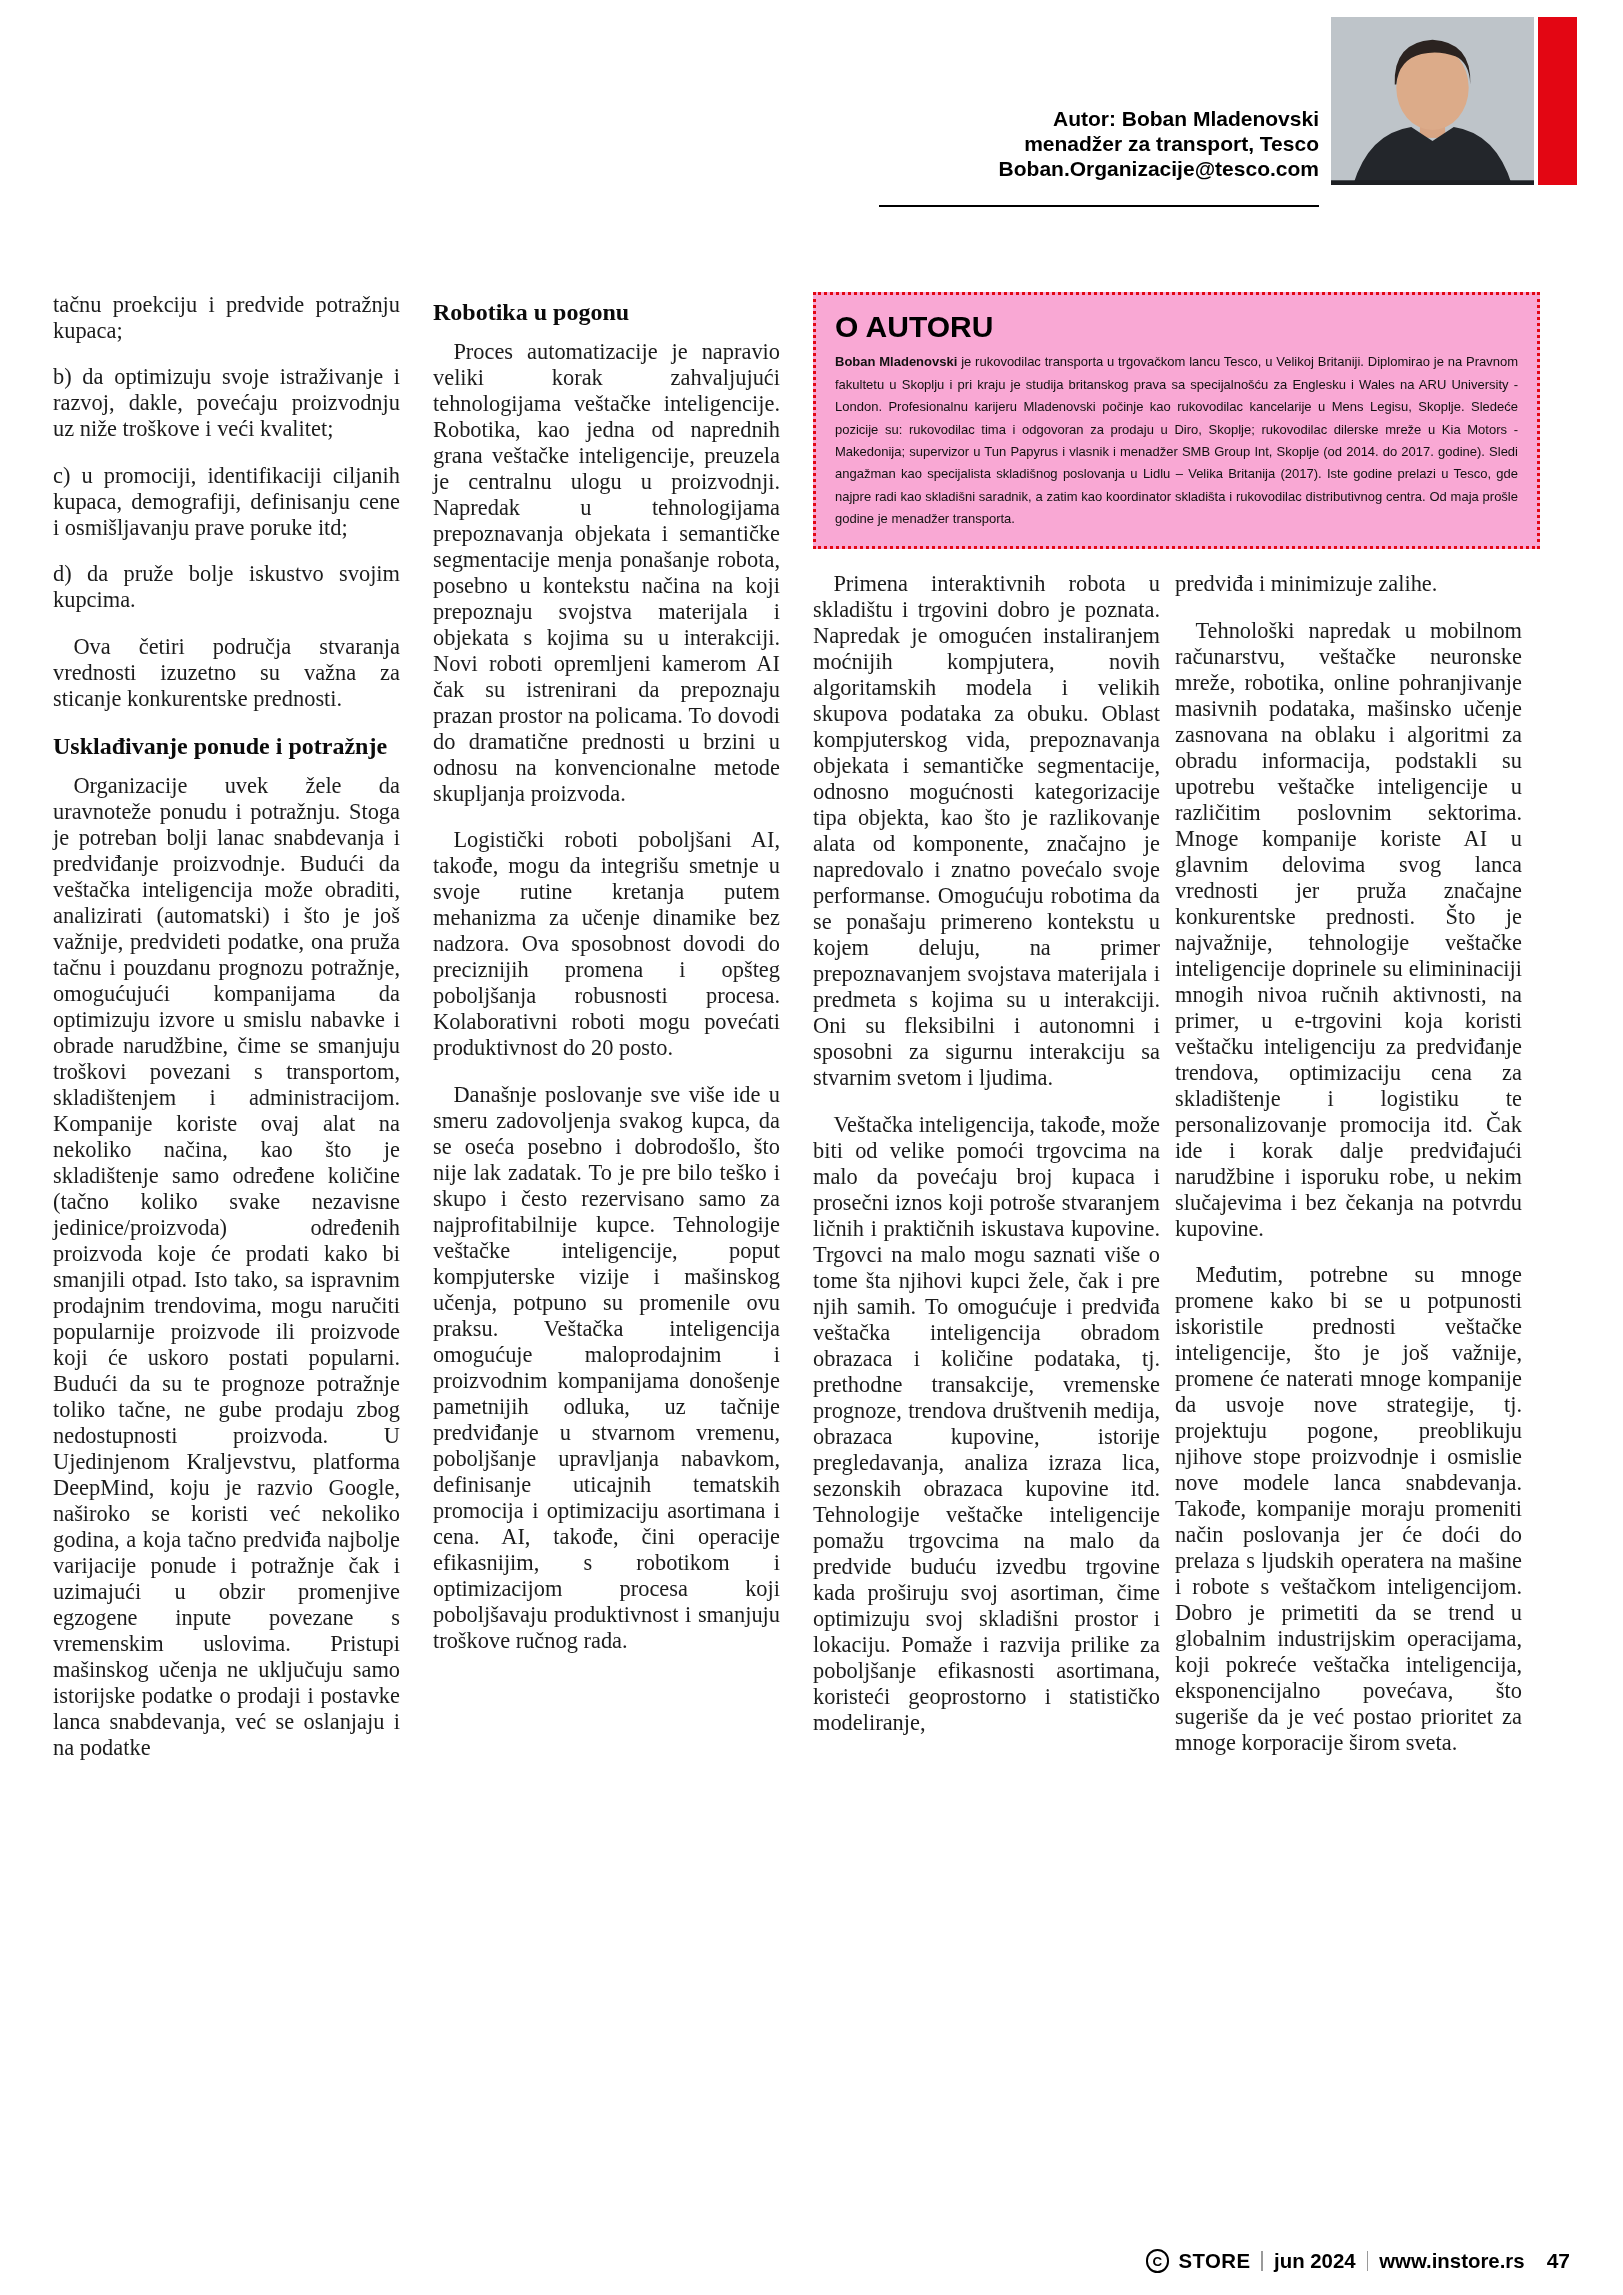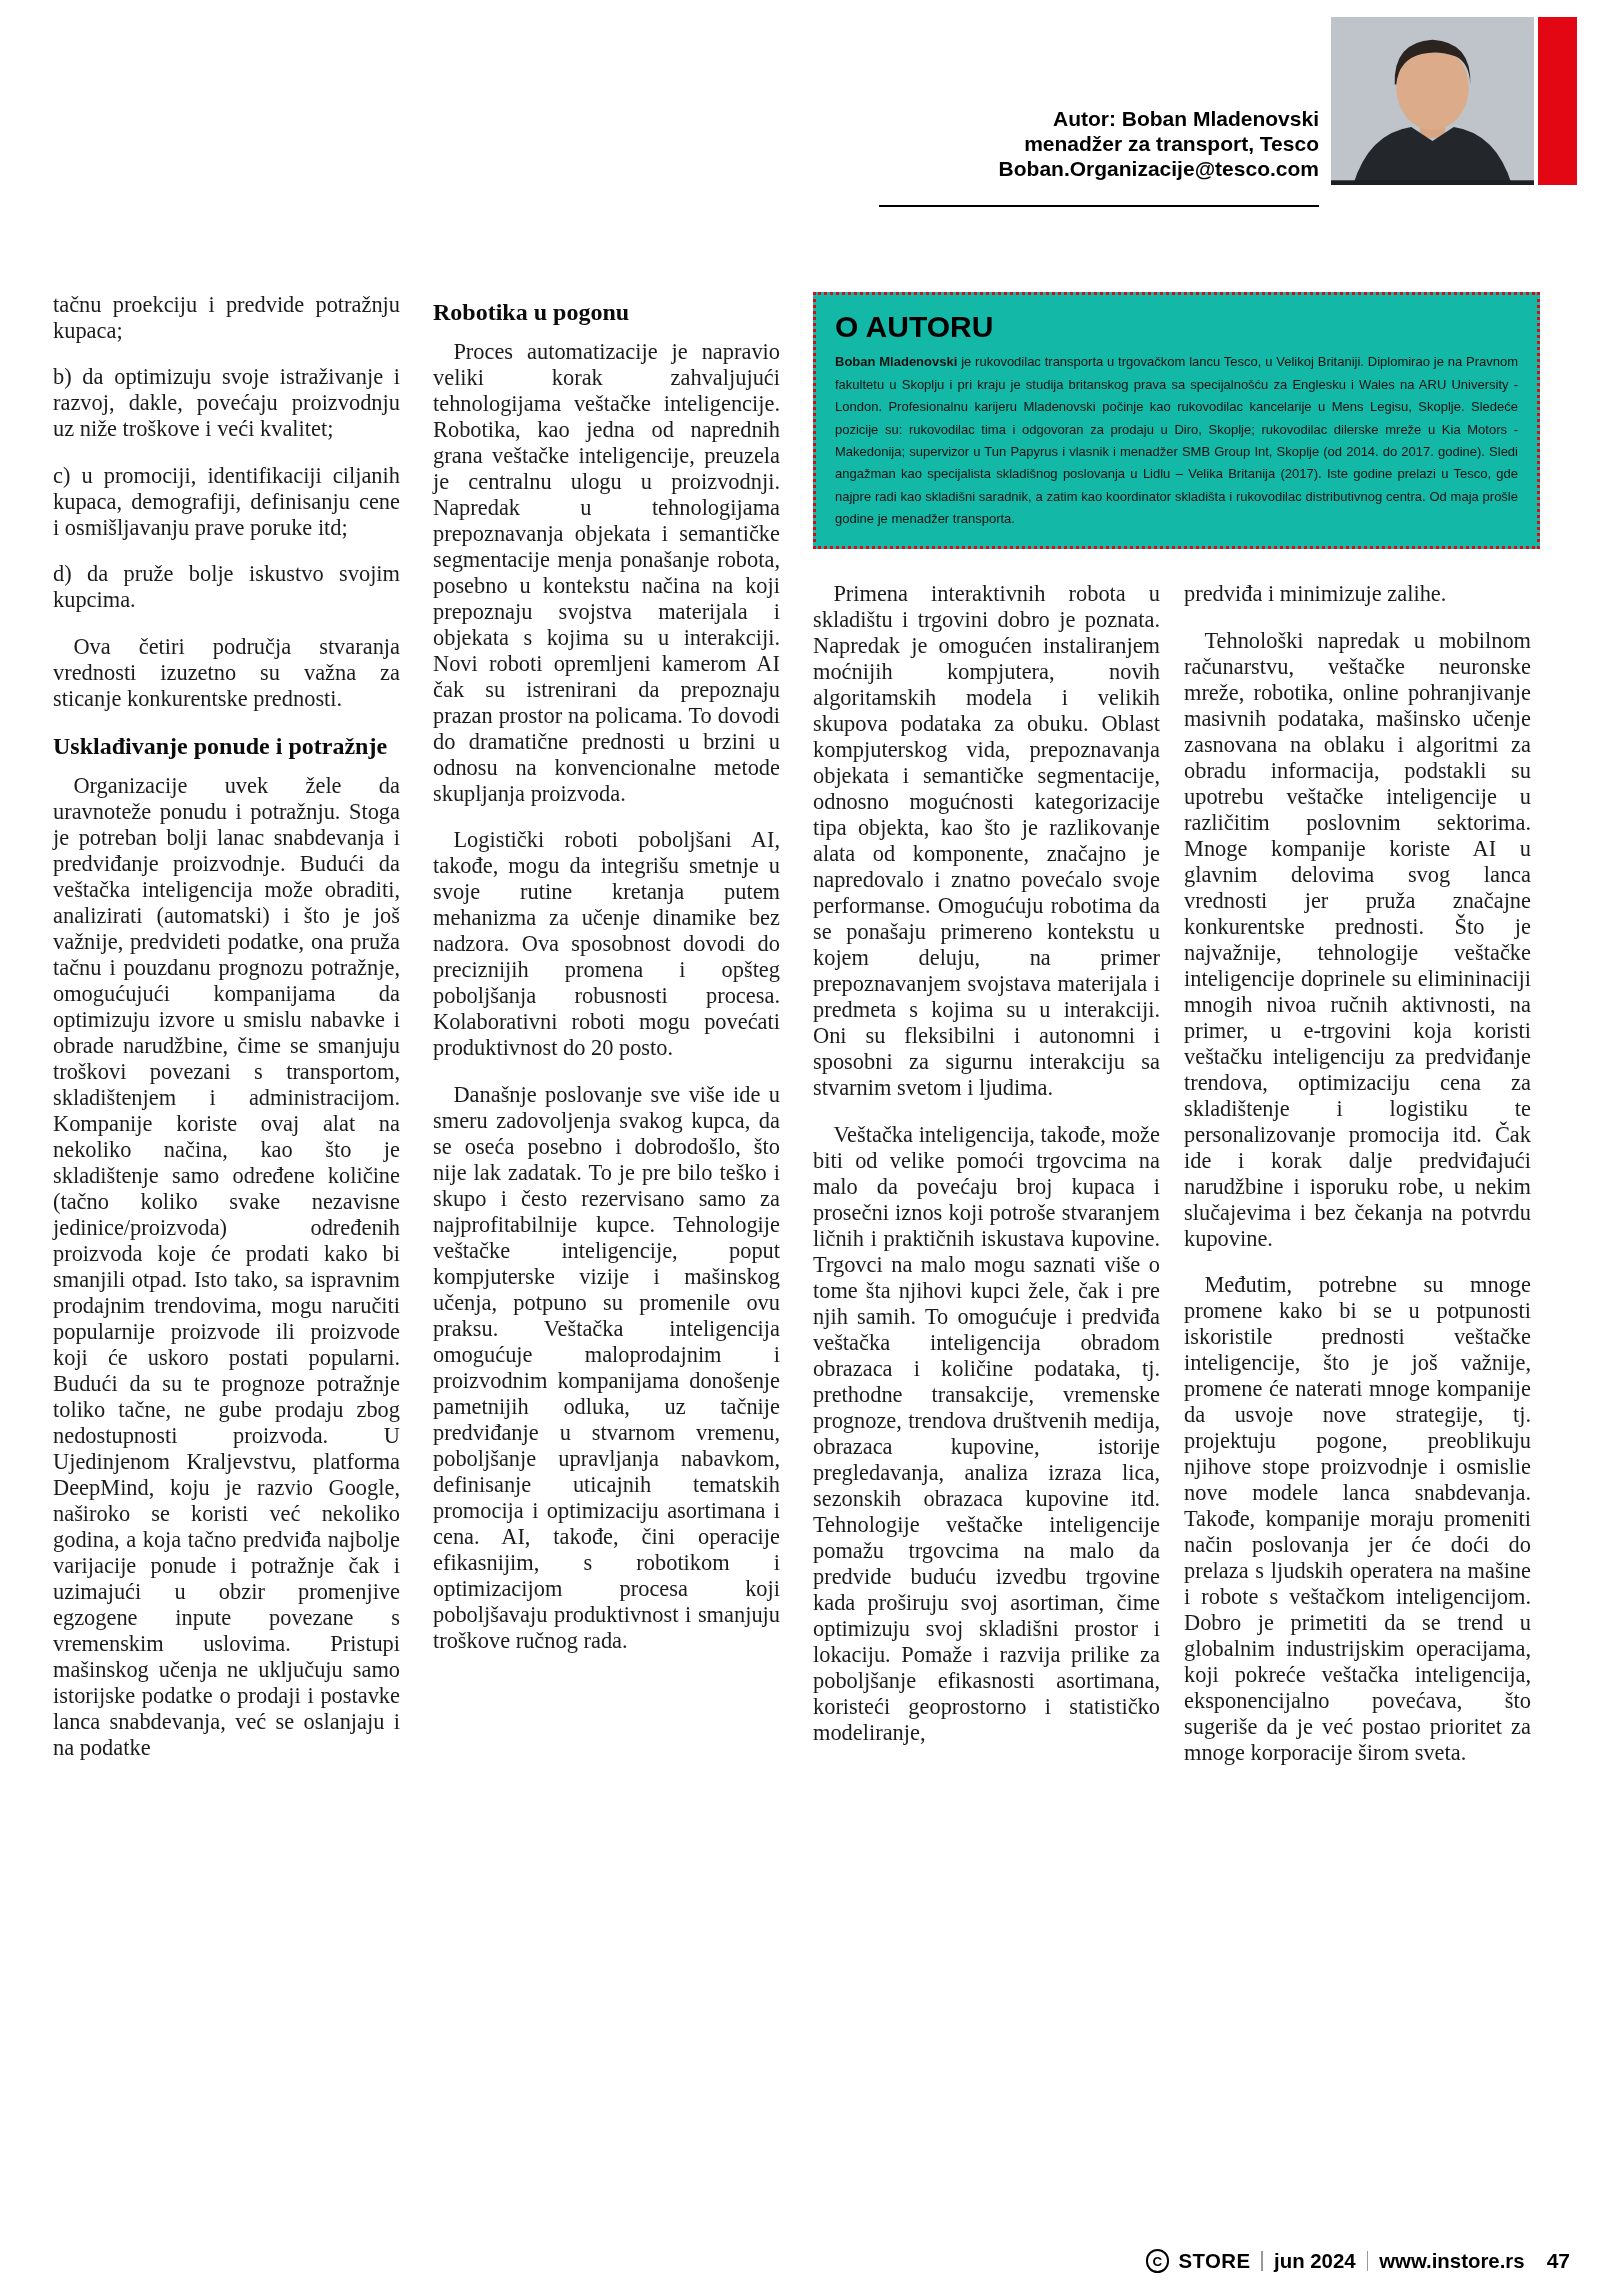--- a/index.html
+++ b/index.html
@@ -53,21 +53,21 @@
     position: absolute;
     left: 53px;
     top: 292px;
     width: 1518px;
     display: flex;
     gap: 33px;
     align-items: flex-start;
   }
   .col { width: 347px; flex: 0 0 347px; }
   .right-half { width: 727px; flex: 0 0 727px; }
-  .right-cols { display: flex; gap: 24px; margin-top: 32px; }
+  .right-cols { display: flex; gap: 15px; margin-top: 22px; }
 
   
   p.body {
     font-size: 22.4px;
     line-height: 26px;
     text-align: justify;
     margin: 0 0 20.4px 0;
     color: #1c1c1c;
   }
   p.body.indent { text-indent: 20.4px; }
@@ -76,21 +76,21 @@
     font-size: 24px;
     line-height: 28px;
     font-weight: bold;
     color: #0b0b0b;
     margin: 6.3px 0 12.6px 0;
   }
 
   
   .about-box {
     border: 3.1px dotted #e30613;
-    background: #14b8a6;
+    background: #f9a8d4;
     padding: 14px 19px 15.7px 19px;
   }
   .about-title {
     font-family: "Liberation Sans", sans-serif;
     font-weight: bold;
     font-size: 30px;
     line-height: 36px;
     color: #000;
     margin-bottom: 6.3px;
   }

